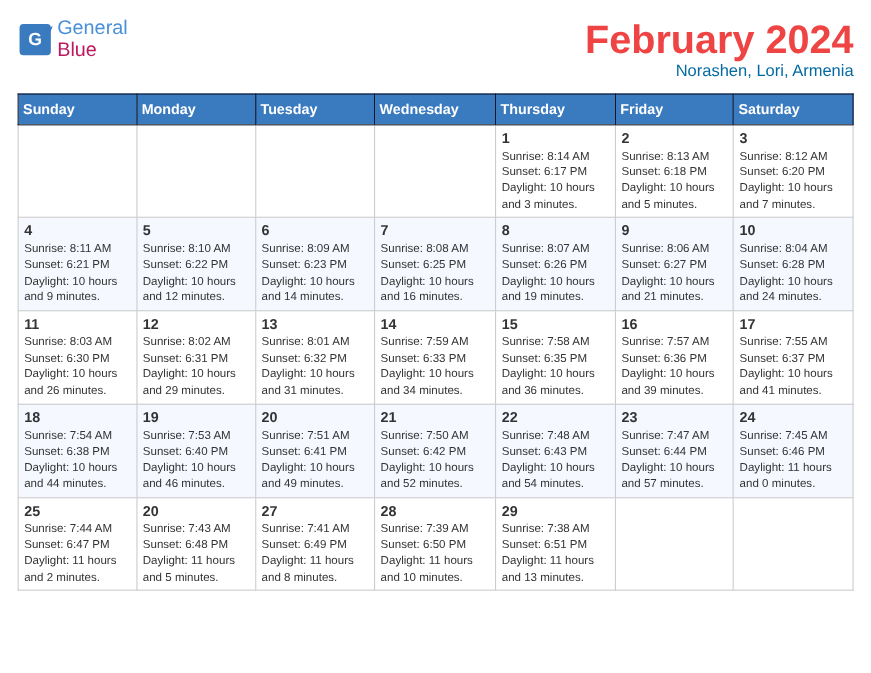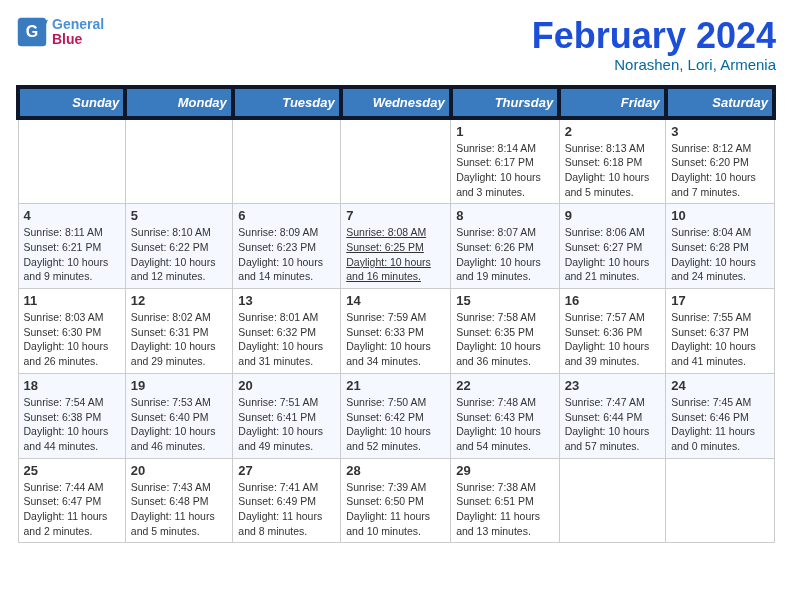--- a/index.html
+++ b/index.html
@@ -15,57 +15,56 @@
       justify-content: space-between;
       align-items: flex-start;
       margin-bottom: 12px;
     }
     .logo {
       display: flex;
       align-items: center;
       gap: 4px;
     }
     .logo-text {
-      font-size: 14px;
-      font-weight: bold;
+      font-size: 18px;
+      font-weight: normal;
       color: #333;
       line-height: 1.1;
     }
     .logo-text span { color: #4a90d9; }
     .logo-icon {
       width: 32px;
       height: 32px;
     }
     .title-block {
       text-align: right;
     }
     .month-title {
       font-size: 36px;
       font-weight: bold;
-      color: #1d4ed8;
+      color: #ef4444;
       line-height: 1.1;
     }
     .location {
       font-size: 15px;
       color: #0369a1;
     }
     table {
       width: 100%;
       border-collapse: collapse;
       font-size: 11px;
     }
     thead th {
       background: #3a7abf;
       color: #fff;
       padding: 6px 4px;
-      text-align: right;
+      text-align: left;
       font-size: 13px;
       font-weight: bold;
-      border: 4px solid #0f172a;
-      font-style: italic;
+      border: 1px solid #0f172a;
     }
     td {
       border: 1px solid #ccc;
       padding: 4px 5px;
       vertical-align: top;
       height: 80px;
       width: 113px;
     }
     .day-num {
       font-size: 13px;
@@ -163,21 +162,21 @@
         </td>
         <td>
           <span class="day-num">6</span>
           <div class="day-info" style="white-space: pre-line;">Sunrise: 8:09 AM
 Sunset: 6:23 PM
 Daylight: 10 hours
 and 14 minutes.</div>
         </td>
         <td>
           <span class="day-num">7</span>
-          <div class="day-info" style="white-space: pre-line; text-decoration: underline;">Sunrise: 8:08 AM
+          <div class="day-info" style="white-space: pre-line;">Sunrise: 8:08 AM
 Sunset: 6:25 PM
 Daylight: 10 hours
 and 16 minutes.</div>
         </td>
         <td>
           <span class="day-num">8</span>
           <div class="day-info" style="white-space: pre-line;">Sunrise: 8:07 AM
 Sunset: 6:26 PM
 Daylight: 10 hours
 and 19 minutes.</div>

